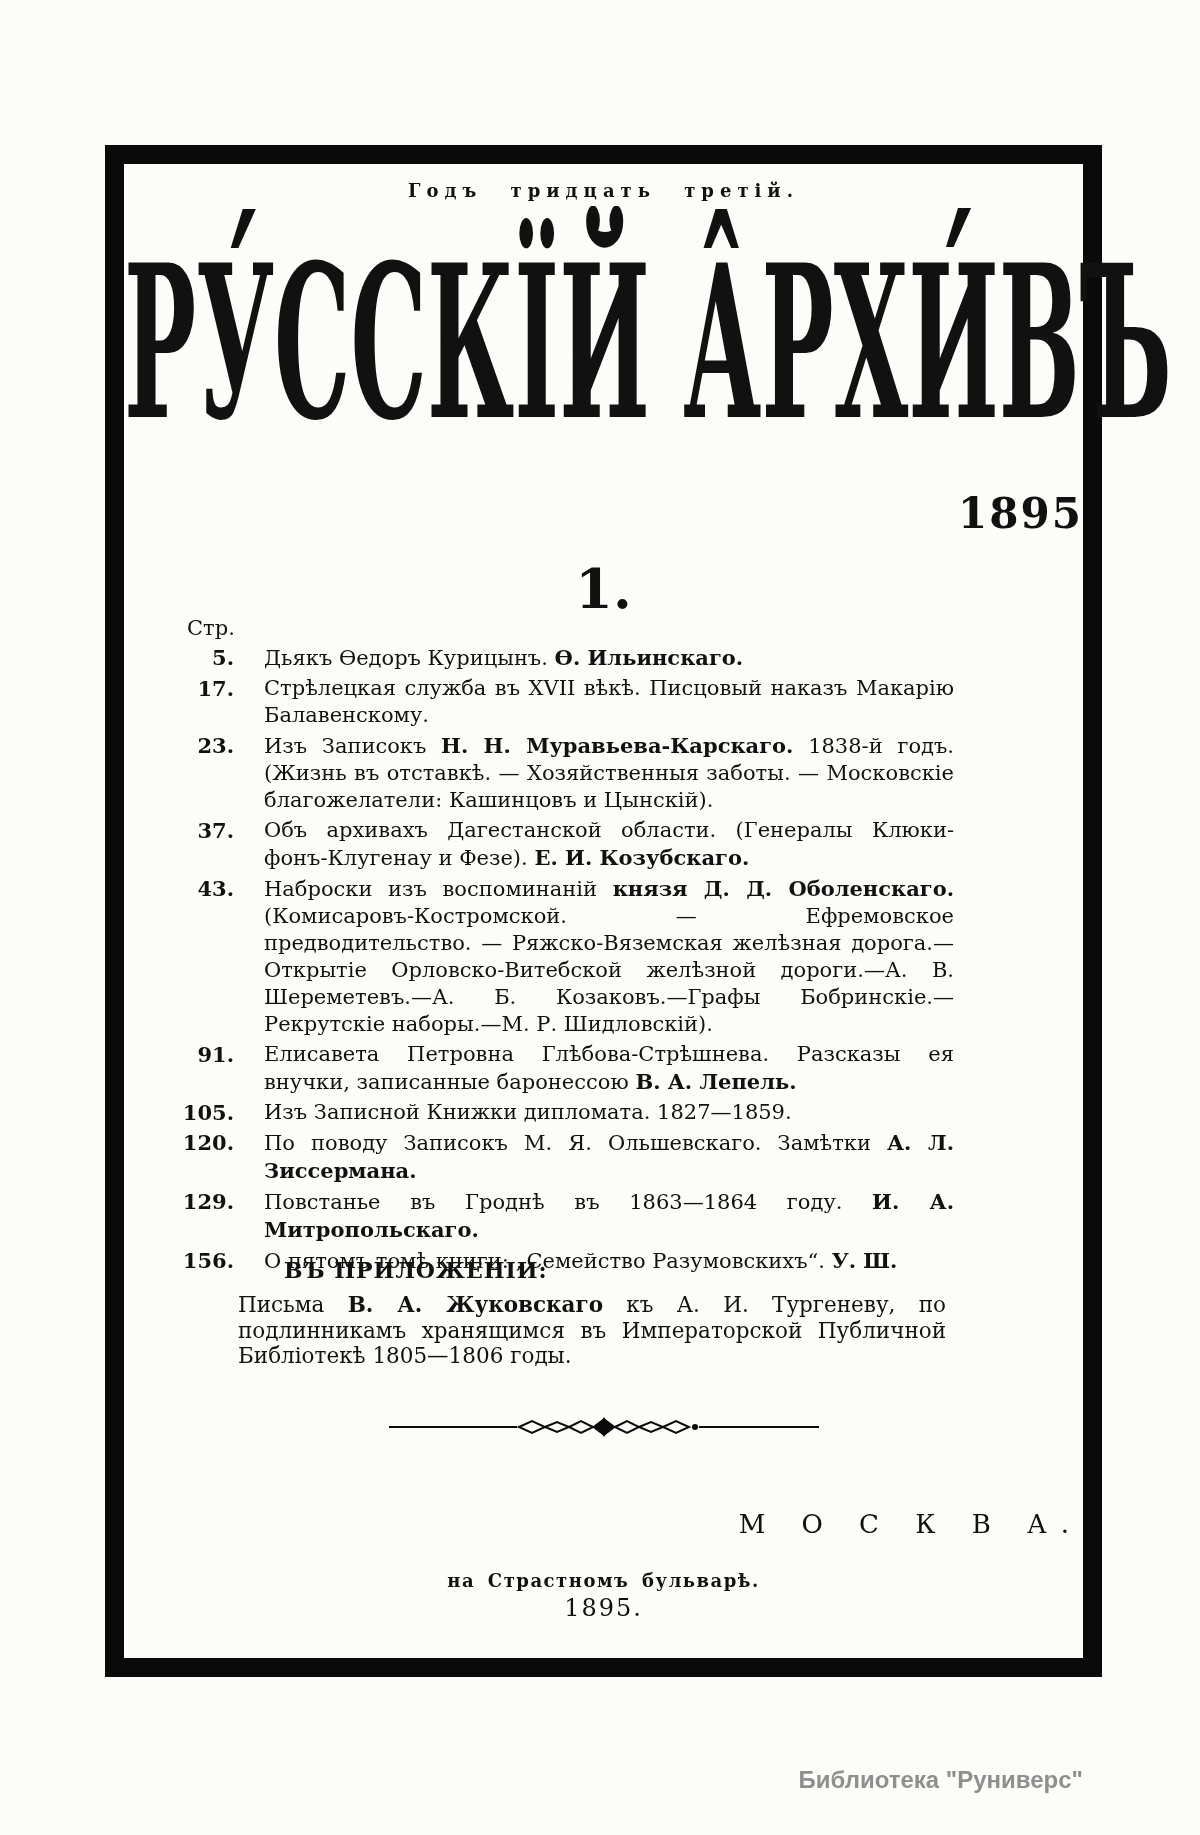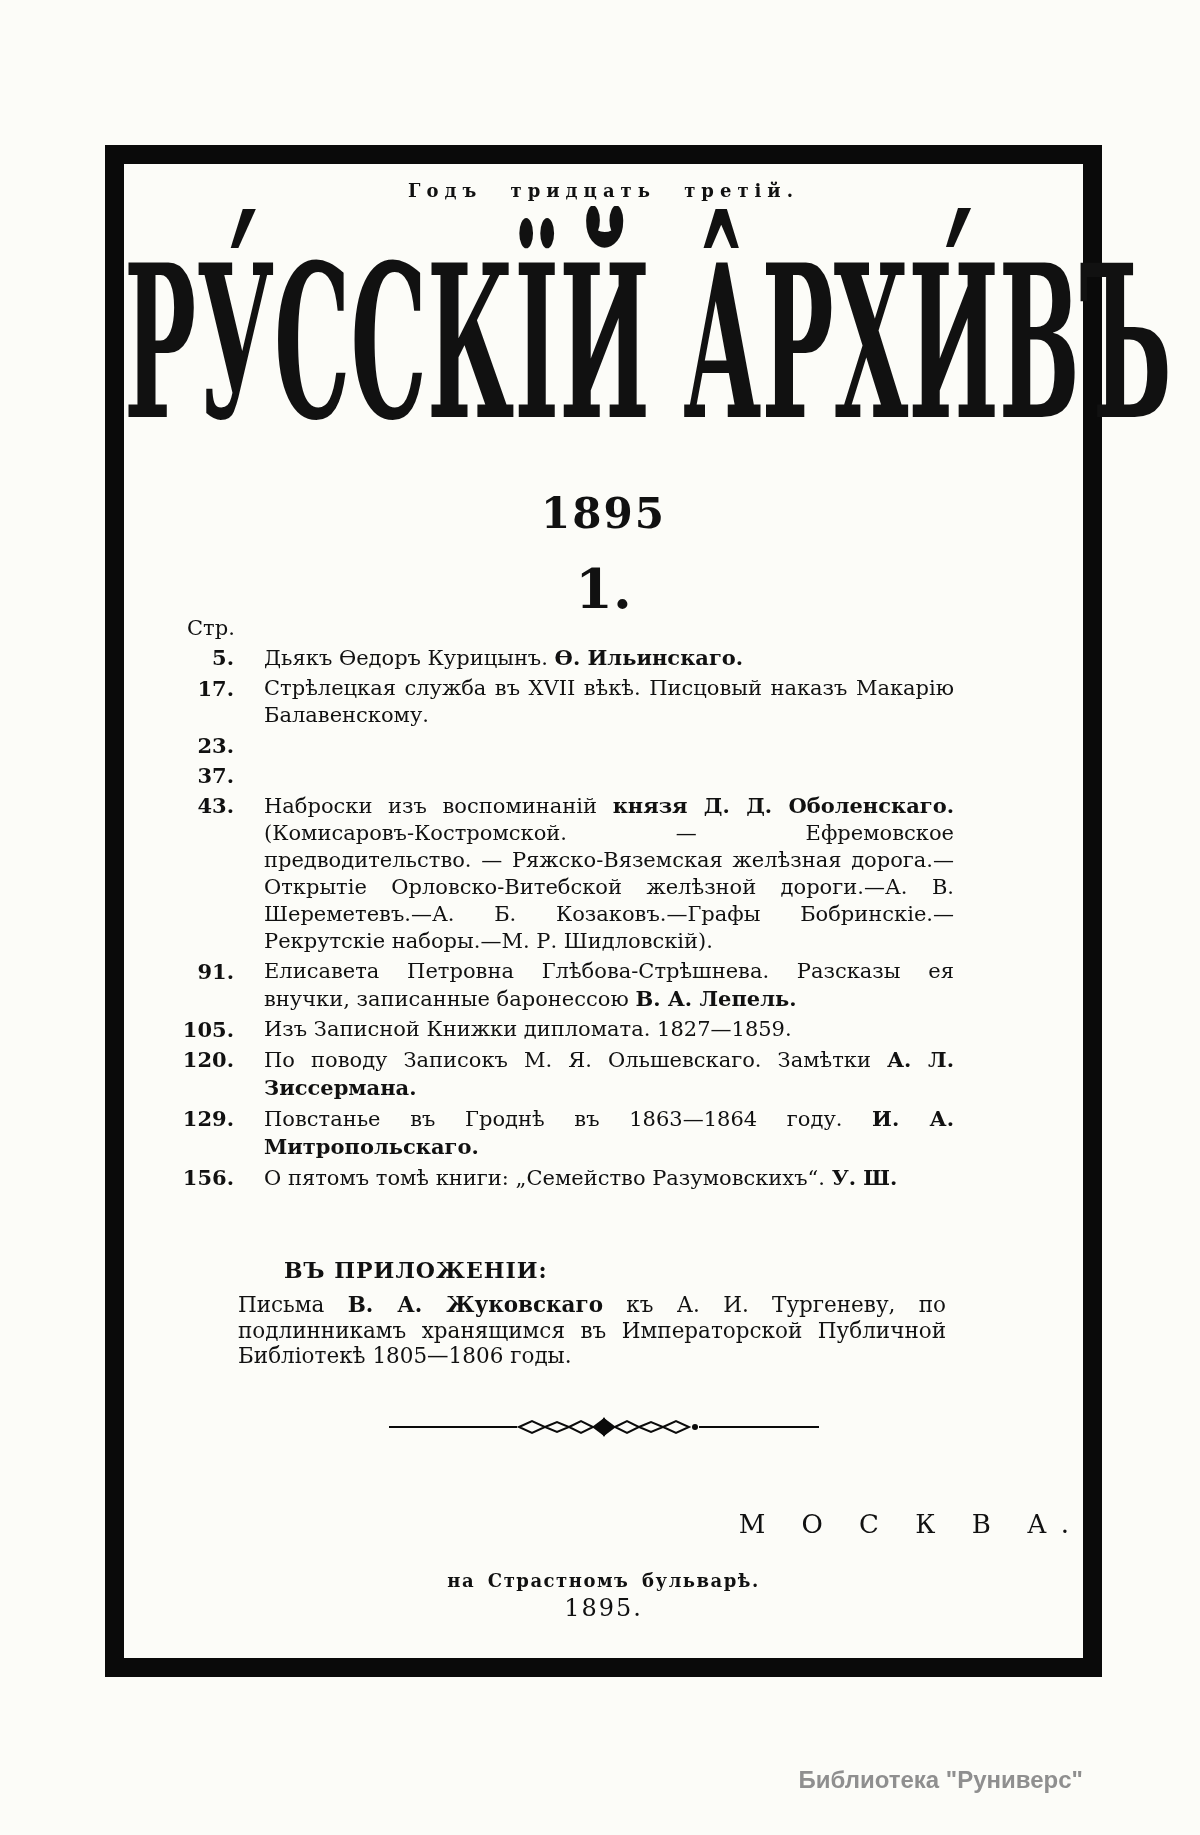--- a/index.html
+++ b/index.html
@@ -30,21 +30,21 @@
   }
   .mag-title{
     top:75px;
     font-size:96px;line-height:96px;font-weight:bold;
     white-space:nowrap;
     transform:scale(1,2.2);
     transform-origin:top center;
   }
   .edition-year{
     top:325px;
-    font-size:42px;font-weight:bold;letter-spacing:2px;
+    font-size:42px;font-weight:bold;letter-spacing:2px;text-align:right;
   }
   .issue-no{
     top:393px;
     font-size:54px;font-weight:bold;
   }
   .str-label{
     position:absolute;left:63px;top:452px;
     font-size:21px;
   }
   .toc{
@@ -122,23 +122,25 @@
       <div class="toc-row">
         <div class="toc-num">5.</div>
         <div class="toc-text"><span>Дьякъ Ѳедоръ Курицынъ. </span><span class="b">Ѳ. Ильинскаго.</span></div>
       </div>
       <div class="toc-row">
         <div class="toc-num">17.</div>
         <div class="toc-text"><span>Стрѣлецкая служба въ XVII вѣкѣ. Писцовый наказъ Макарію Балавенскому.</span></div>
       </div>
       <div class="toc-row">
         <div class="toc-num">23.</div>
+        <div class="toc-text"><span>Изъ Записокъ </span><span class="b">Н. Н. Муравьева-Карскаго.</span><span> 1838-й годъ. (Жизнь въ отставкѣ. — Хозяйственныя заботы. — Московскіе благожелатели: Кашинцовъ и Цынскій).</span></div>
       </div>
       <div class="toc-row">
         <div class="toc-num">37.</div>
+        <div class="toc-text"><span>Объ архивахъ Дагестанской области. (Генералы Клюки-фонъ-Клугенау и Фезе). </span><span class="b">Е. И. Козубскаго.</span></div>
       </div>
       <div class="toc-row">
         <div class="toc-num">43.</div>
         <div class="toc-text"><span>Наброски изъ воспоминаній </span><span class="b">князя Д. Д. Оболенскаго.</span><span> (Комисаровъ-Костромской. — Ефремовское предводительство. — Ряжско-Вяземская желѣзная дорога.—Открытіе Орловско-Витебской желѣзной дороги.—А. В. Шереметевъ.—А. Б. Козаковъ.—Графы Бобринскіе.—Рекрутскіе наборы.—М. Р. Шидловскій).</span></div>
       </div>
       <div class="toc-row">
         <div class="toc-num">91.</div>
         <div class="toc-text"><span>Елисавета Петровна Глѣбова-Стрѣшнева. Разсказы ея внучки, записанные баронессою </span><span class="b">В. А. Лепель.</span></div>
       </div>
       <div class="toc-row">

